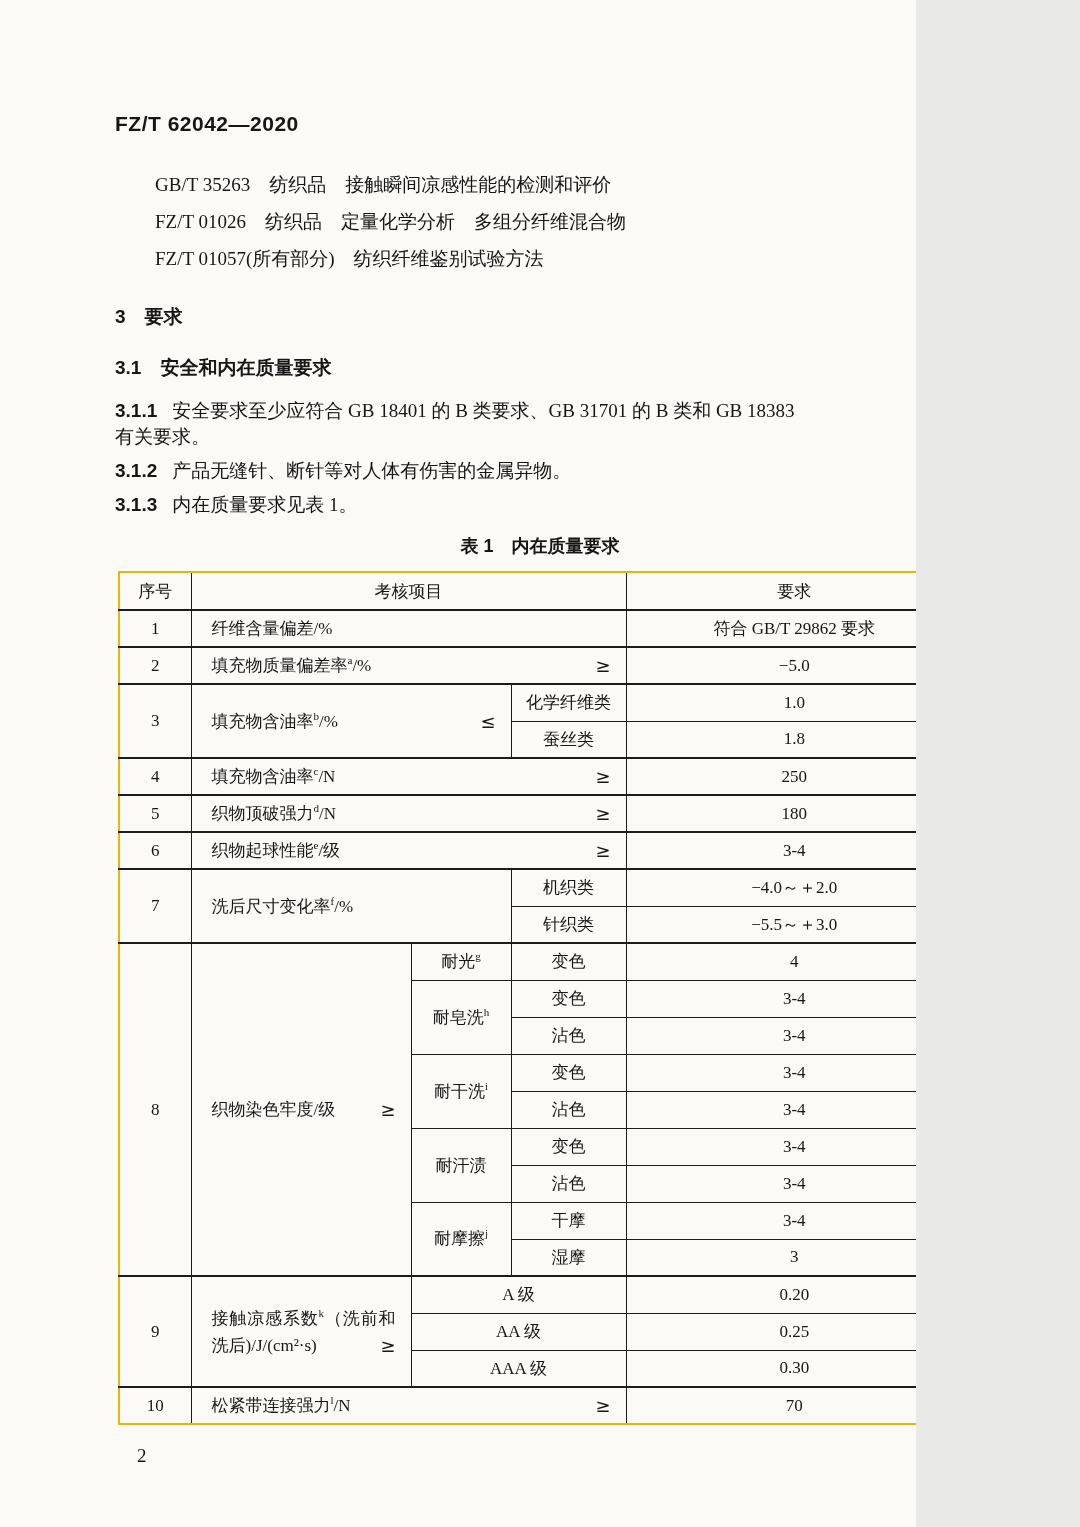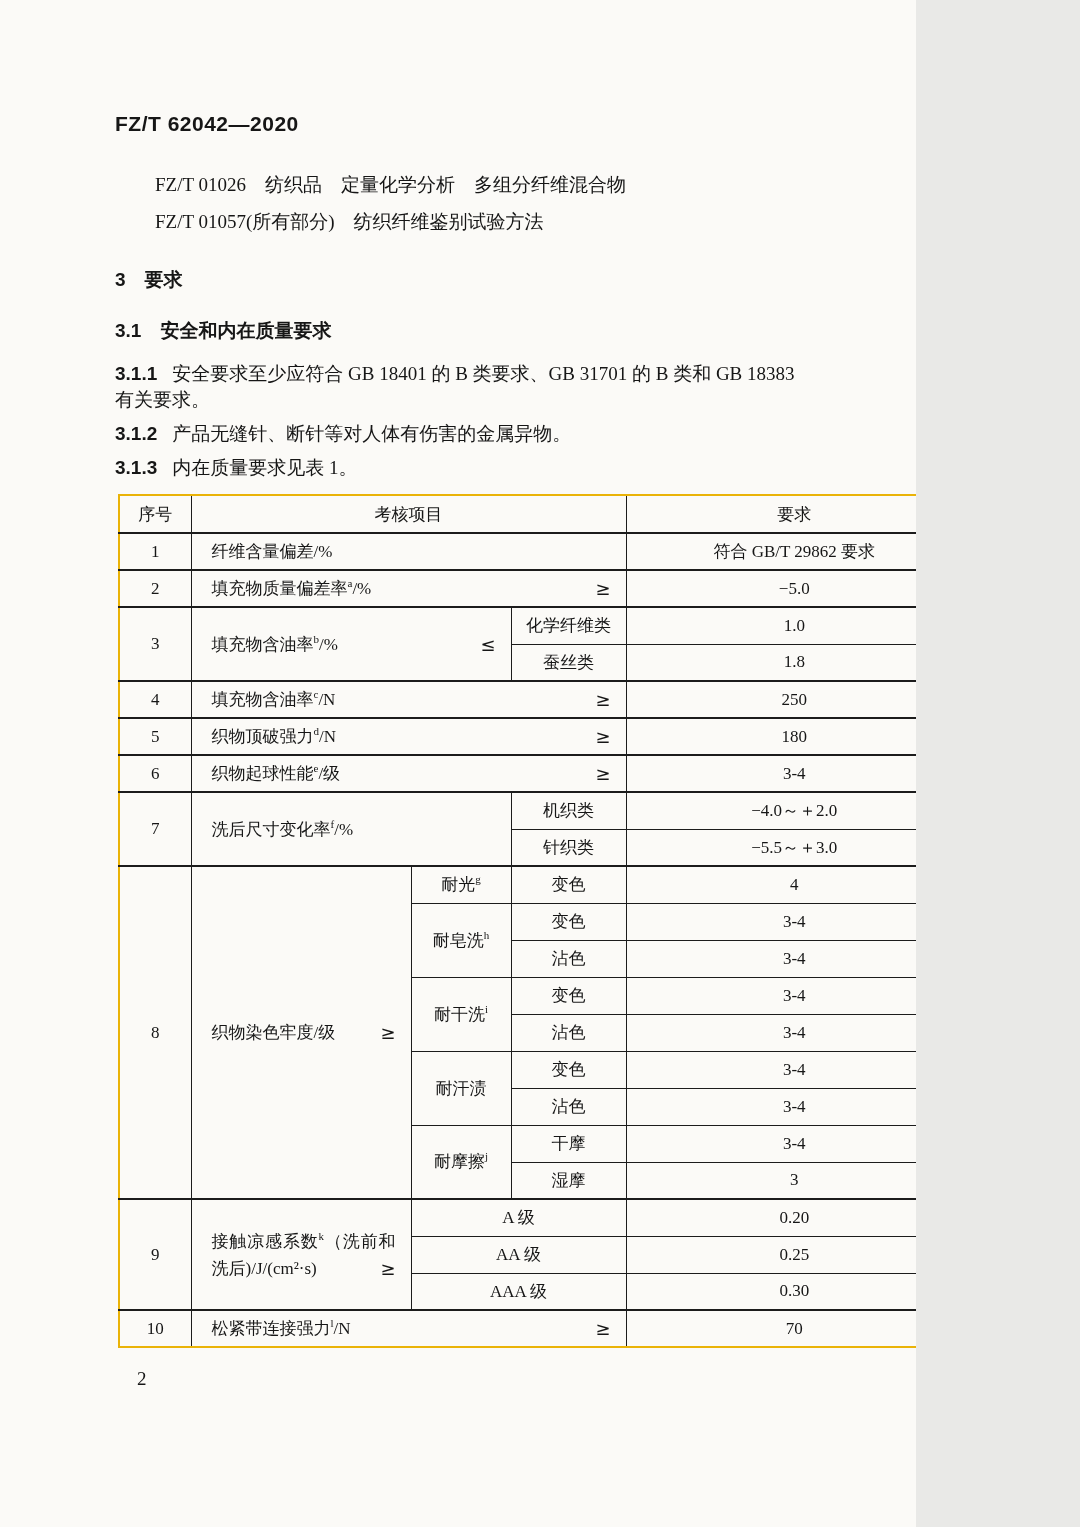--- a/index.html
+++ b/index.html
@@ -93,37 +93,39 @@
   .page-num { margin: 20px 0 0 22px; font-size: 19px; }
 </style>
 </head>
 <body>
 
 <div class="page">
 
   <div class="doc-number">FZ/T 62042—2020</div>
 
   <div class="refs">
+    <div class="ref-line">GB/T 35263　纺织品　接触瞬间凉感性能的检测和评价</div>
     <div class="ref-line">FZ/T 01026　纺织品　定量化学分析　多组分纤维混合物</div>
     <div class="ref-line">FZ/T 01057(所有部分)　纺织纤维鉴别试验方法</div>
   </div>
 
   <div class="h-main">3　要求</div>
   <div class="h-sub">3.1　安全和内在质量要求</div>
 
   <div class="clause">
     <span class="num">3.1.1</span><span>安全要求至少应符合 GB 18401 的 B 类要求、GB 31701 的 B 类和 GB 18383 有关要求。</span>
   </div>
   <div class="clause">
     <span class="num">3.1.2</span><span>产品无缝针、断针等对人体有伤害的金属异物。</span>
   </div>
   <div class="clause">
     <span class="num">3.1.3</span><span>内在质量要求见表 1。</span>
   </div>
 
+  <div class="tbl-title">表 1　内在质量要求</div>
 
   <table class="qtable">
     <colgroup>
       <col style="width:72px">
         <col style="width:220px">
         <col style="width:100px">
         <col style="width:115px">
         <col style="width:337px">
     </colgroup>
     <thead>

